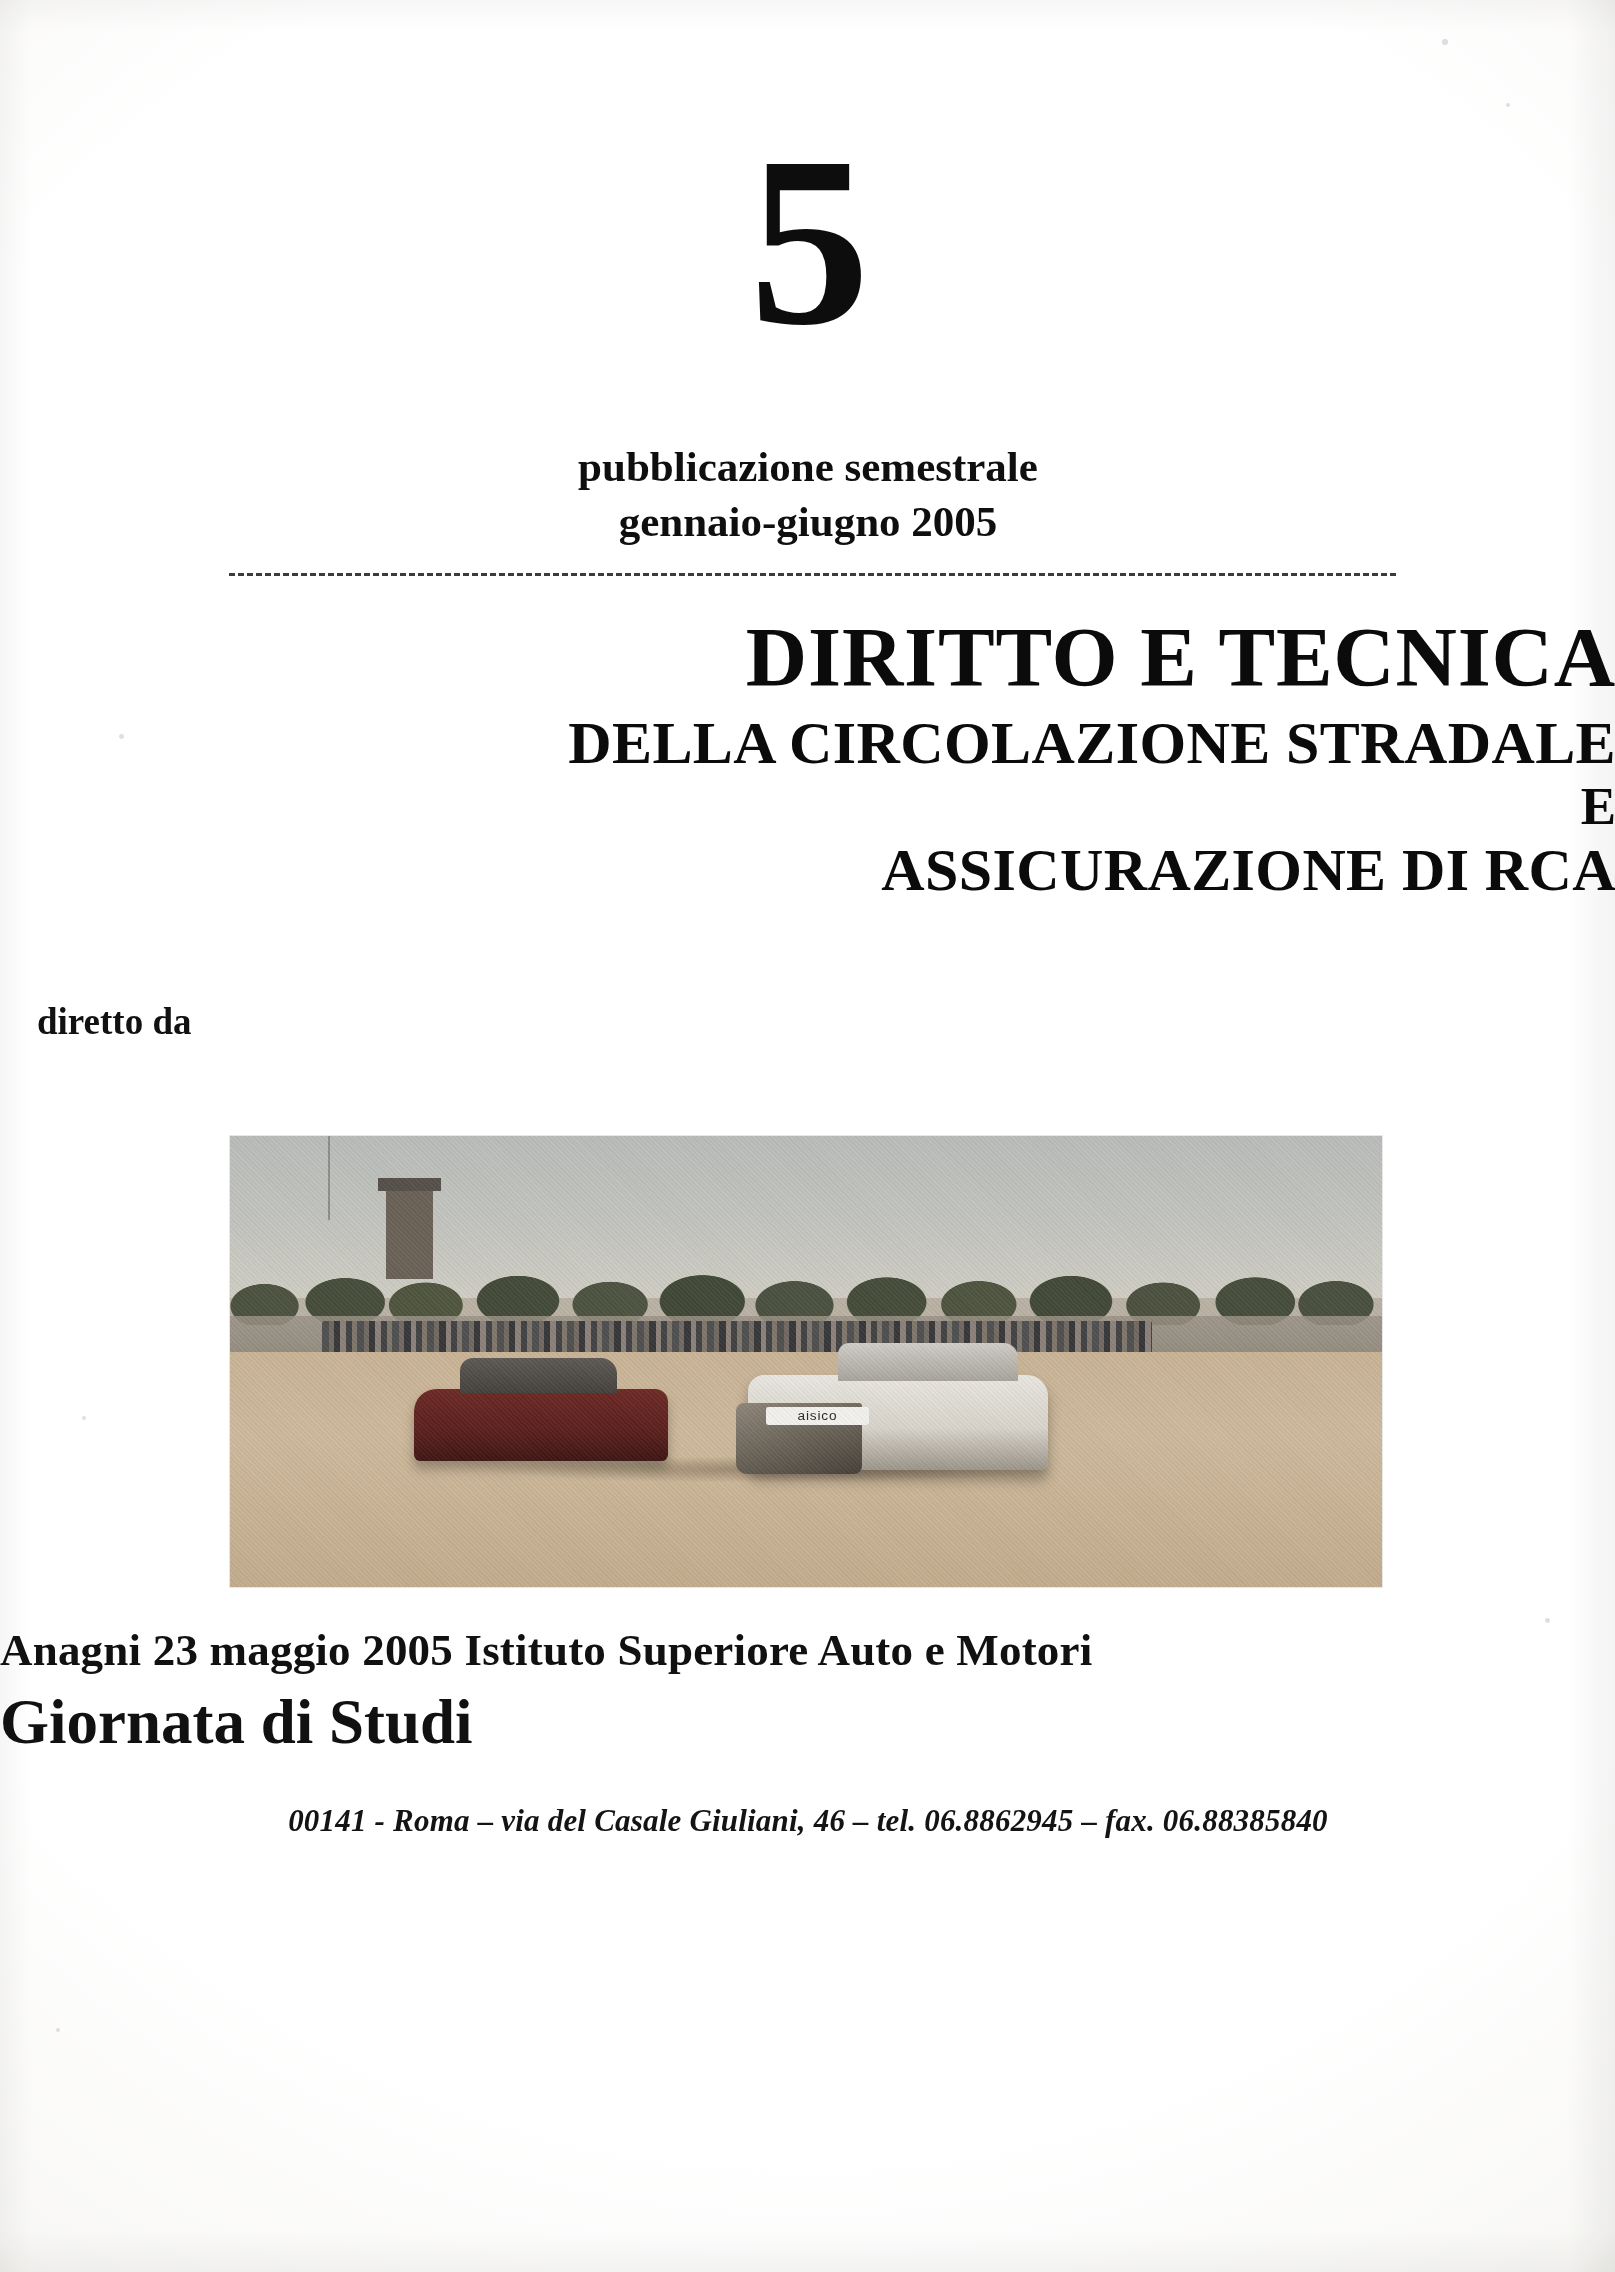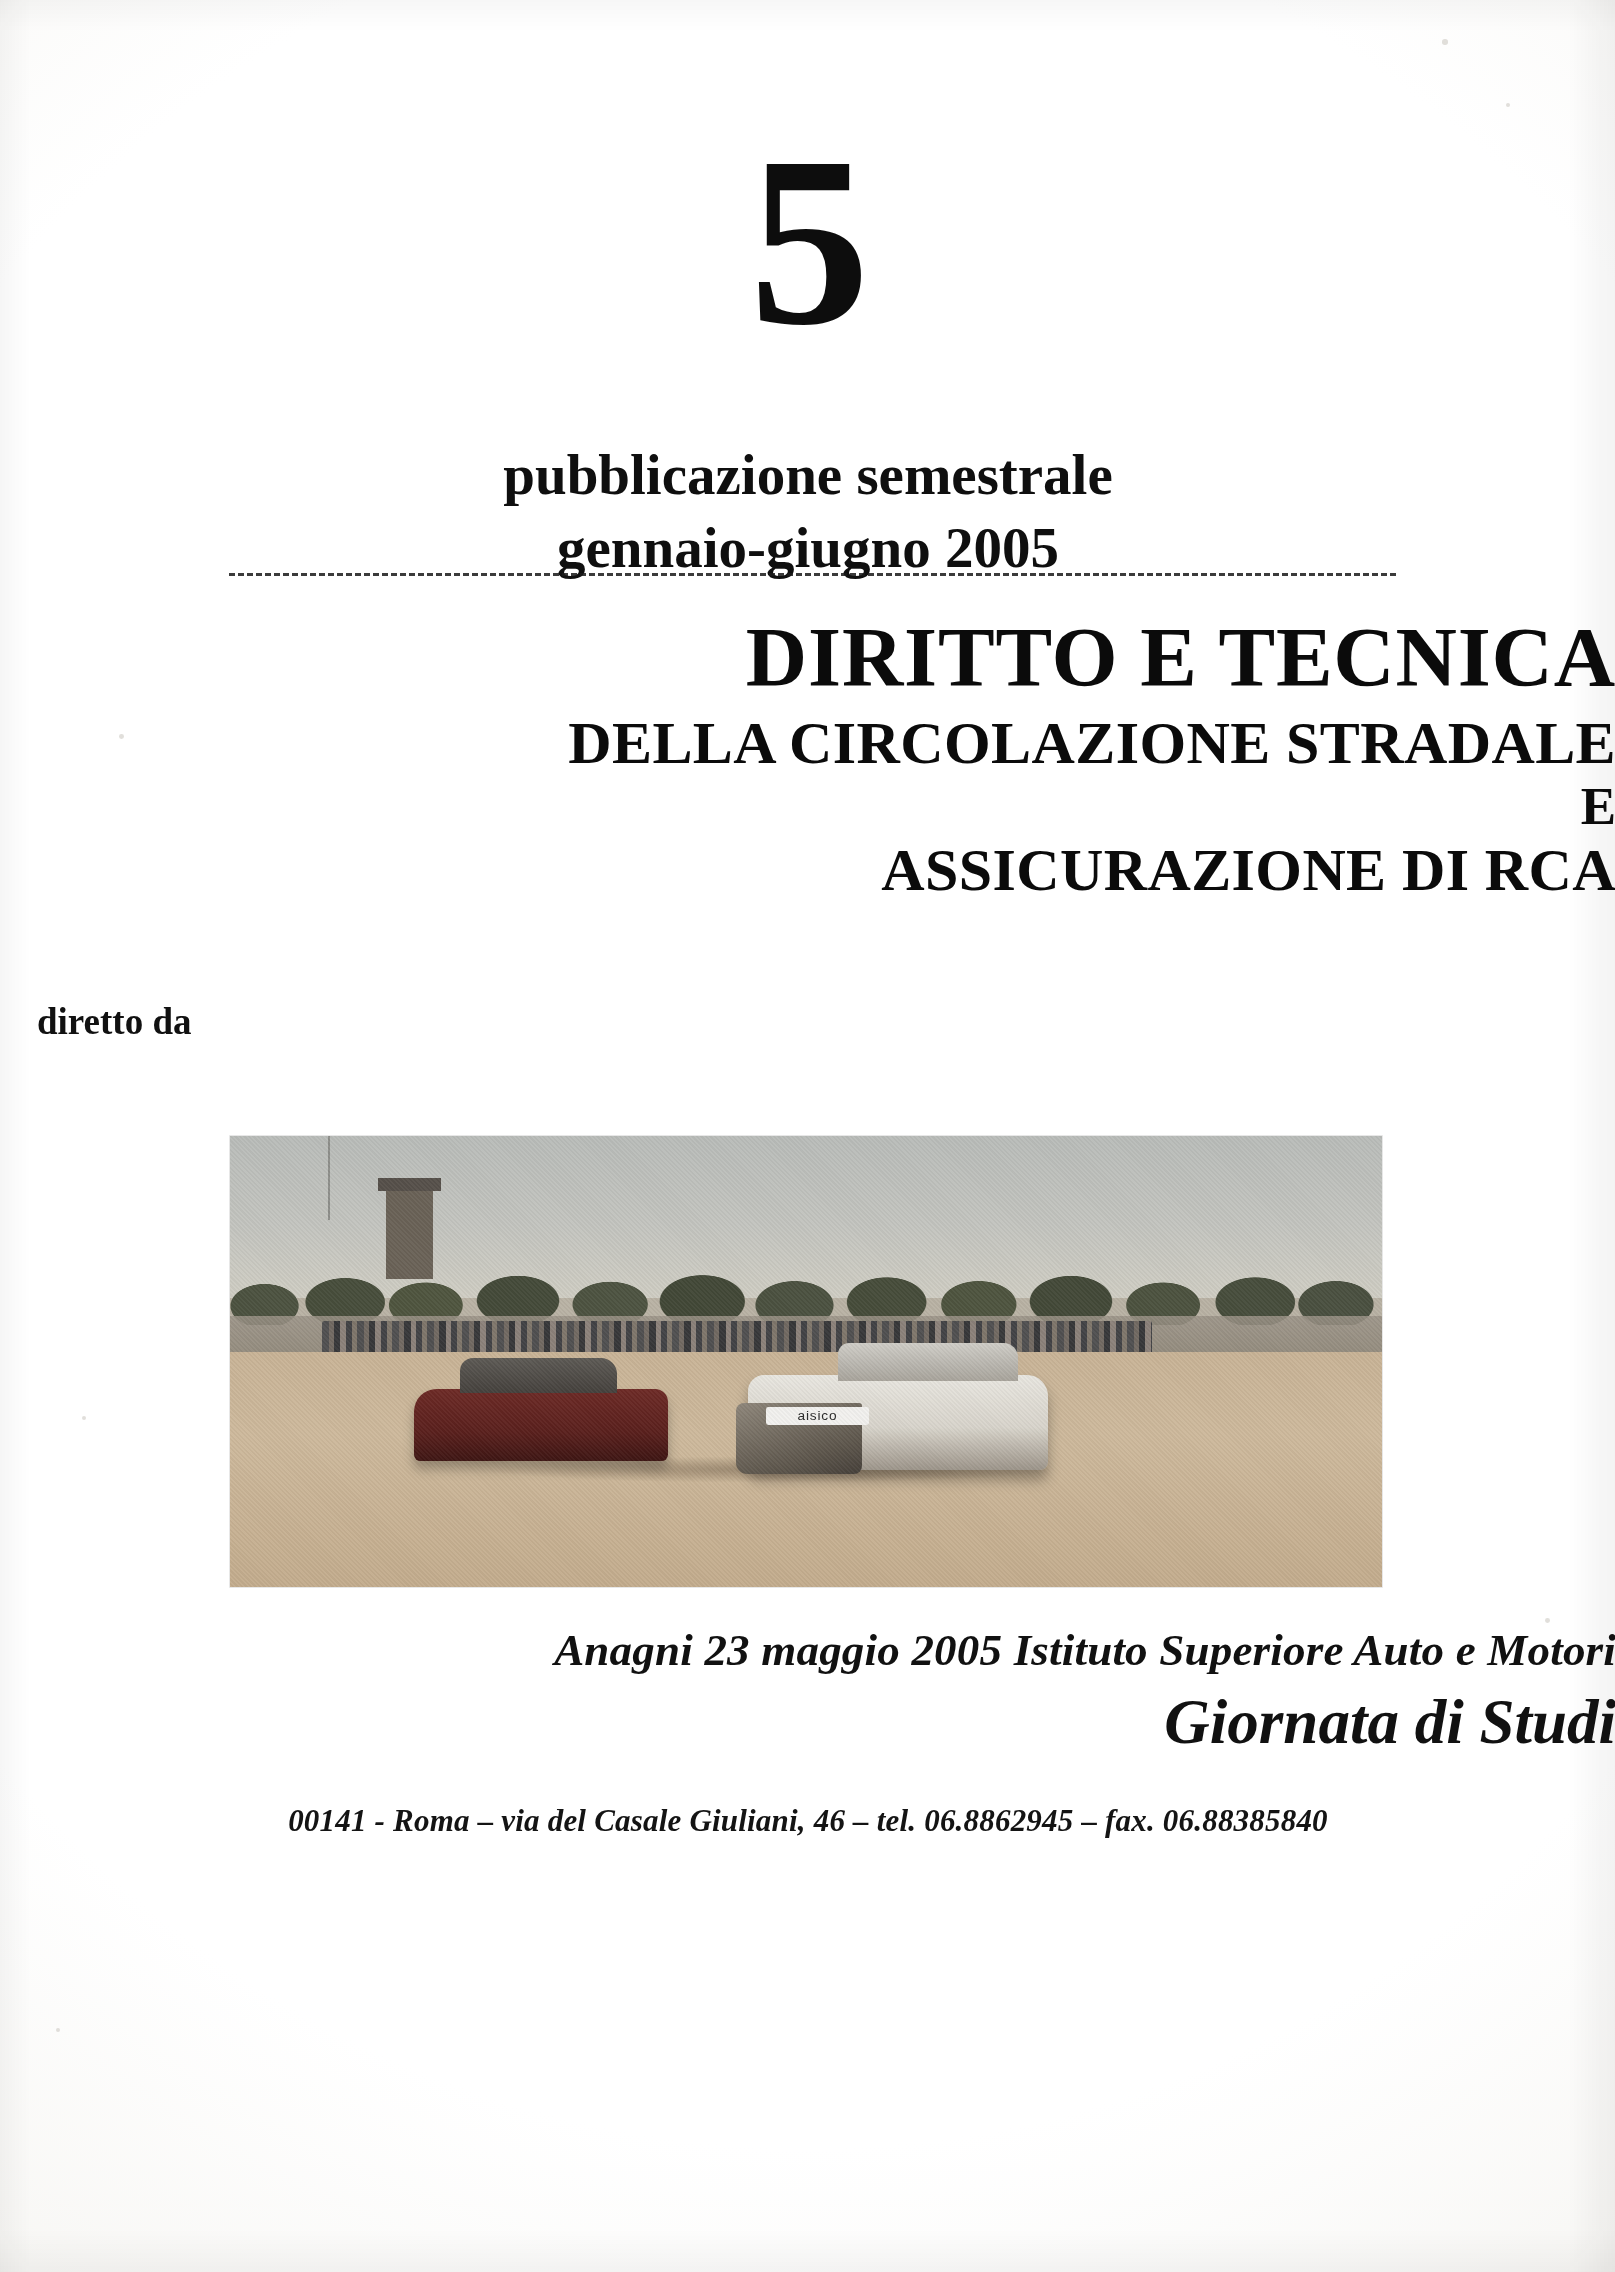--- a/index.html
+++ b/index.html
@@ -63,21 +63,21 @@
     letter-spacing: -3.2px;
     color: #0d0d0d;
   }
 
   .periodicity {
     position: absolute;
     top: 439px;
     left: 0;
     width: 100%;
     text-align: center;
-    font-size: 57px;
+    font-size: 43px;
     font-weight: 700;
     line-height: 1.28;
     color: #0f0f0f;
   }
 
   .rule {
     position: absolute;
     top: 573px;
     left: 229px;
     width: 1167px;
@@ -296,22 +296,21 @@
     background:
       repeating-linear-gradient(45deg, rgba(255,255,255,0.035) 0 1.6px, rgba(0,0,0,0.03) 1.6px 3.2px);
     pointer-events: none;
   }
 
   .event-block {
     position: absolute;
     top: 1622px;
     left: 0;
     width: 100%;
-    text-align: right;
-    font-style: italic;
+    text-align: left;
   }
   .event-line {
     font-size: 45px;
     font-weight: 700;
     line-height: 1.25;
     letter-spacing: 0.2px;
   }
   .event-title {
     font-size: 63px;
     font-weight: 700;

